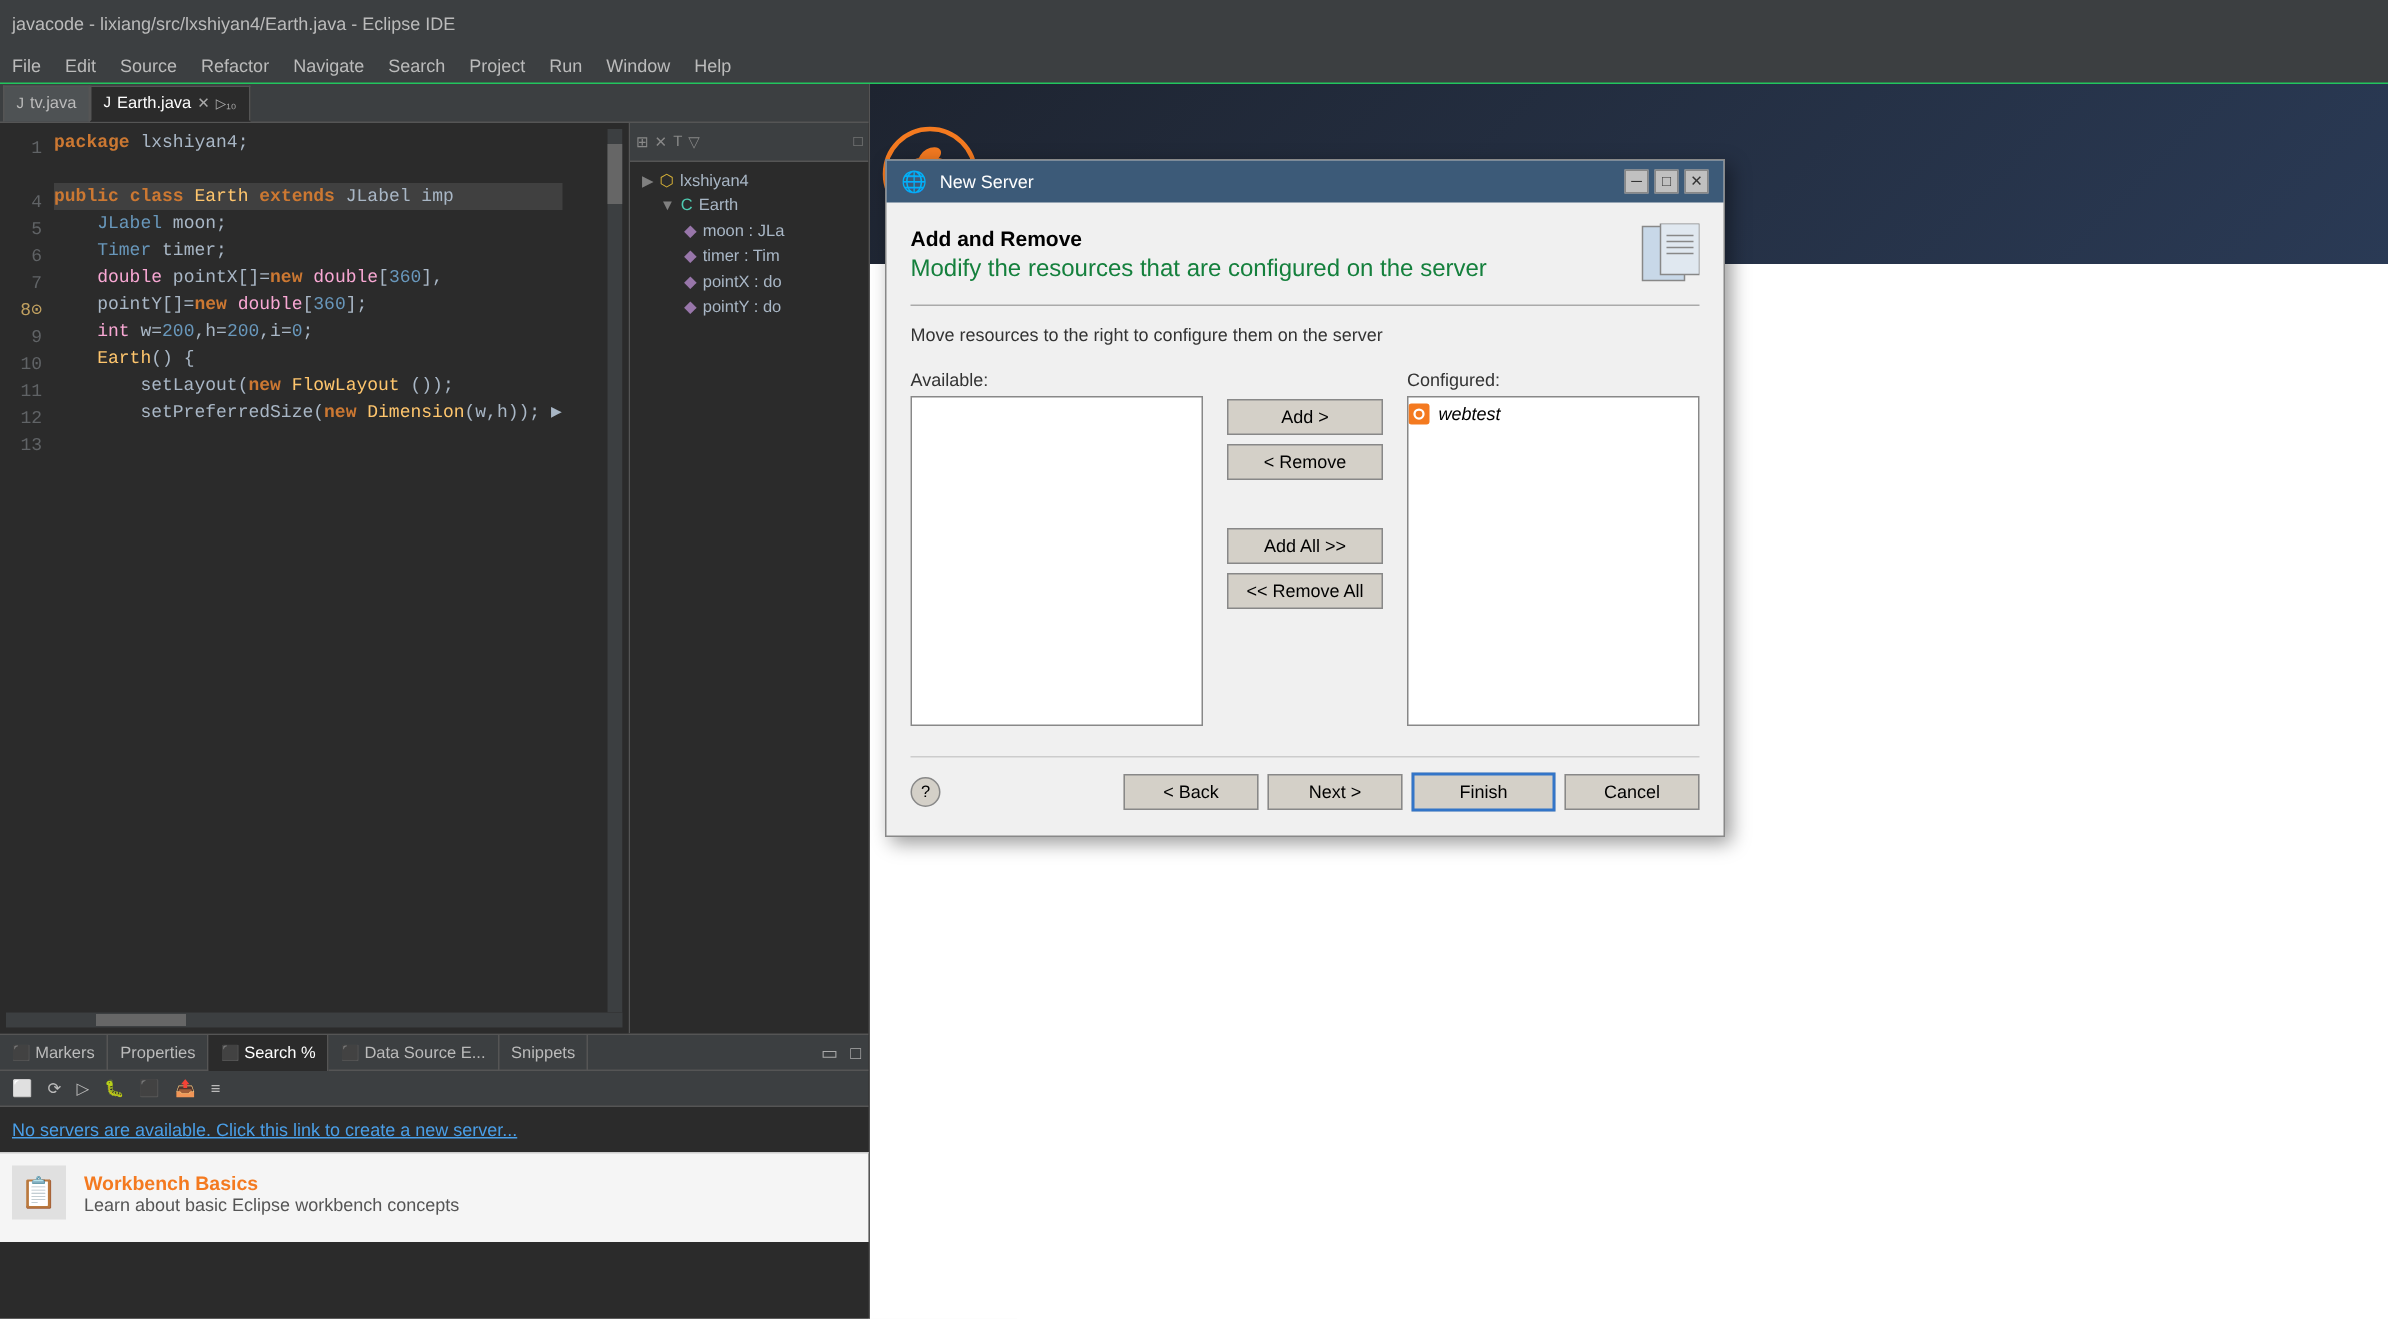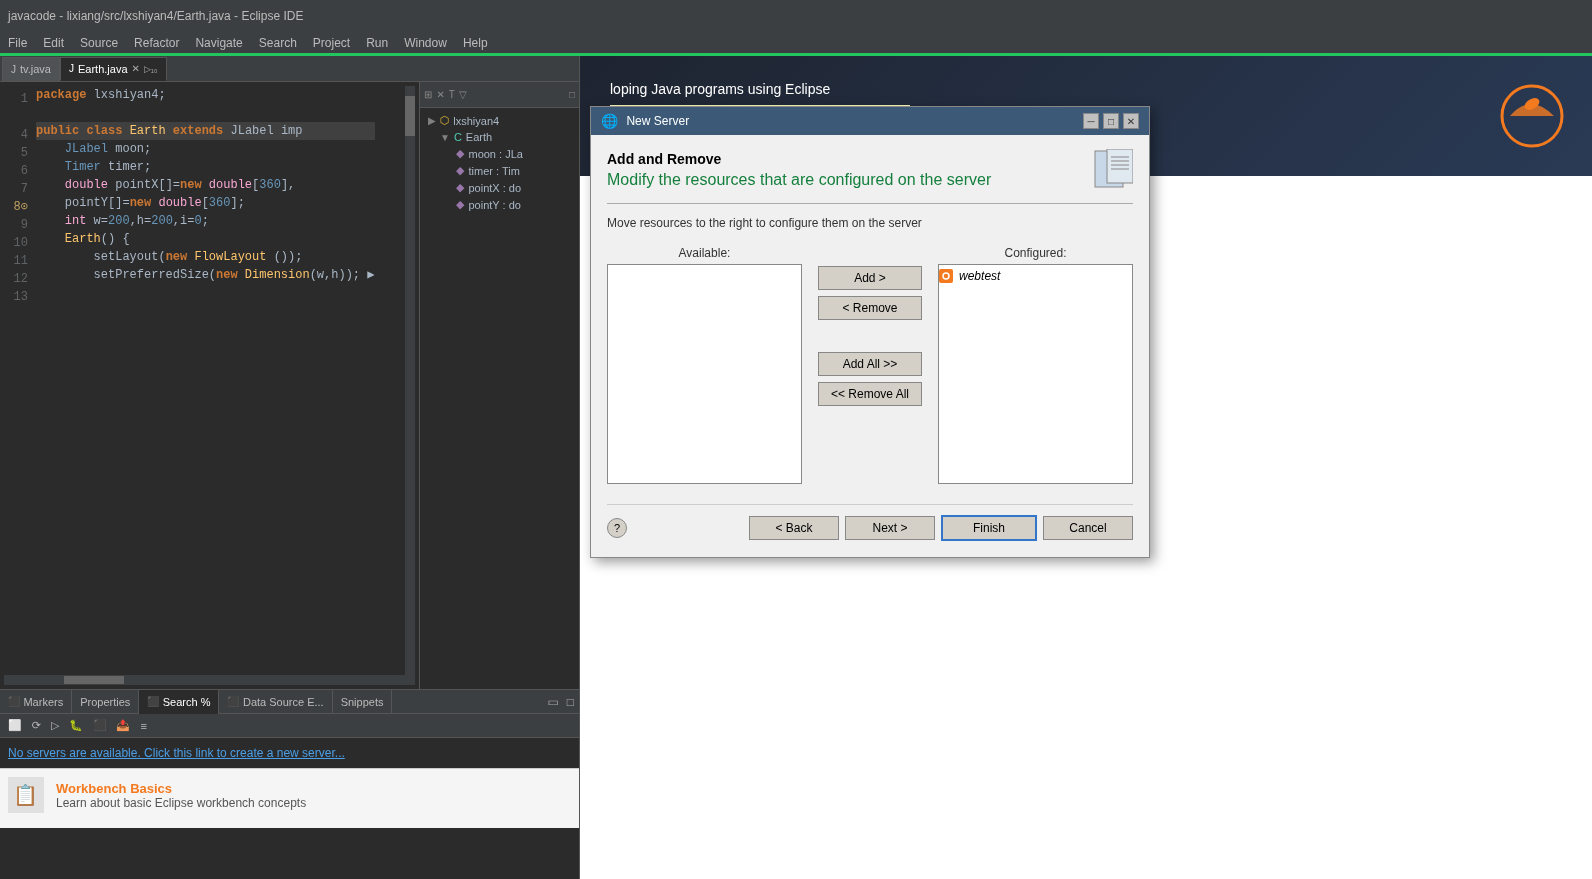--- a/index.html
+++ b/index.html
@@ -25,21 +25,21 @@
     }
 
     
     .menu-bar {
       background: #3c3f41;
       color: #bbbbbb;
       padding: 2px 0;
       height: 24px;
       display: flex;
       align-items: center;
-      border-bottom: 3px solid #22c55e;
+      border-bottom: 1px solid #22c55e;
       text-align: center;
     }
     .menu-bar span {
       padding: 2px 8px;
       cursor: pointer;
       font-size: 12px;
     }
 
     
     .main-layout {
@@ -342,21 +342,20 @@
     }
 
     .dialog-main {
       display: flex;
       gap: 16px;
       align-items: flex-start;
     }
 
     .dialog-listbox-section {
       flex: 1;
-      text-align: center;
     }
 
     .dialog-listbox-label {
       font-size: 12px;
       color: #333;
       margin-bottom: 4px;
     }
 
     .dialog-listbox {
       width: 100%;
@@ -620,27 +619,20 @@
             <div>Learn about basic Eclipse workbench concepts</div>
           </div>
         </div>
       </div>
     </div>
   </div>
 
   <div class="right-panel">
 
     <div style="background:linear-gradient(135deg,#1e2430 0%,#2a3a55 100%);height:120px;display:flex;align-items:center;position:relative;">
-      <div style="flex:1;padding:20px 30px;">
-        <div style="color:#fff;font-size:14px;margin-bottom:4px;">loping Java programs using Eclipse</div>
-        <div style="background:#ffffc0;padding:8px 12px;margin-top:8px;max-width:300px;">
-          <div style="font-size:13px;font-weight:bold;color:#333;margin-bottom:2px;">elopment</div>
-          <div style="font-size:12px;color:#555;">Eclipse by building new plug-ins</div>
-        </div>
-      </div>
       <div style="width:80px;height:80px;margin-right:20px;display:flex;align-items:center;justify-content:center;">
 
         <svg width="64" height="64" viewBox="0 0 64 64">
           <ellipse cx="32" cy="32" rx="30" ry="30" fill="none" stroke="#f47a20" stroke-width="3"></ellipse>
           <path d="M 10 32 Q 30 8 54 32" fill="#f47a20" opacity="0.8"></path>
           <ellipse cx="32" cy="20" rx="8" ry="5" fill="#f47a20" transform="rotate(-30,32,20)"></ellipse>
         </svg>
       </div>
     </div>
 

